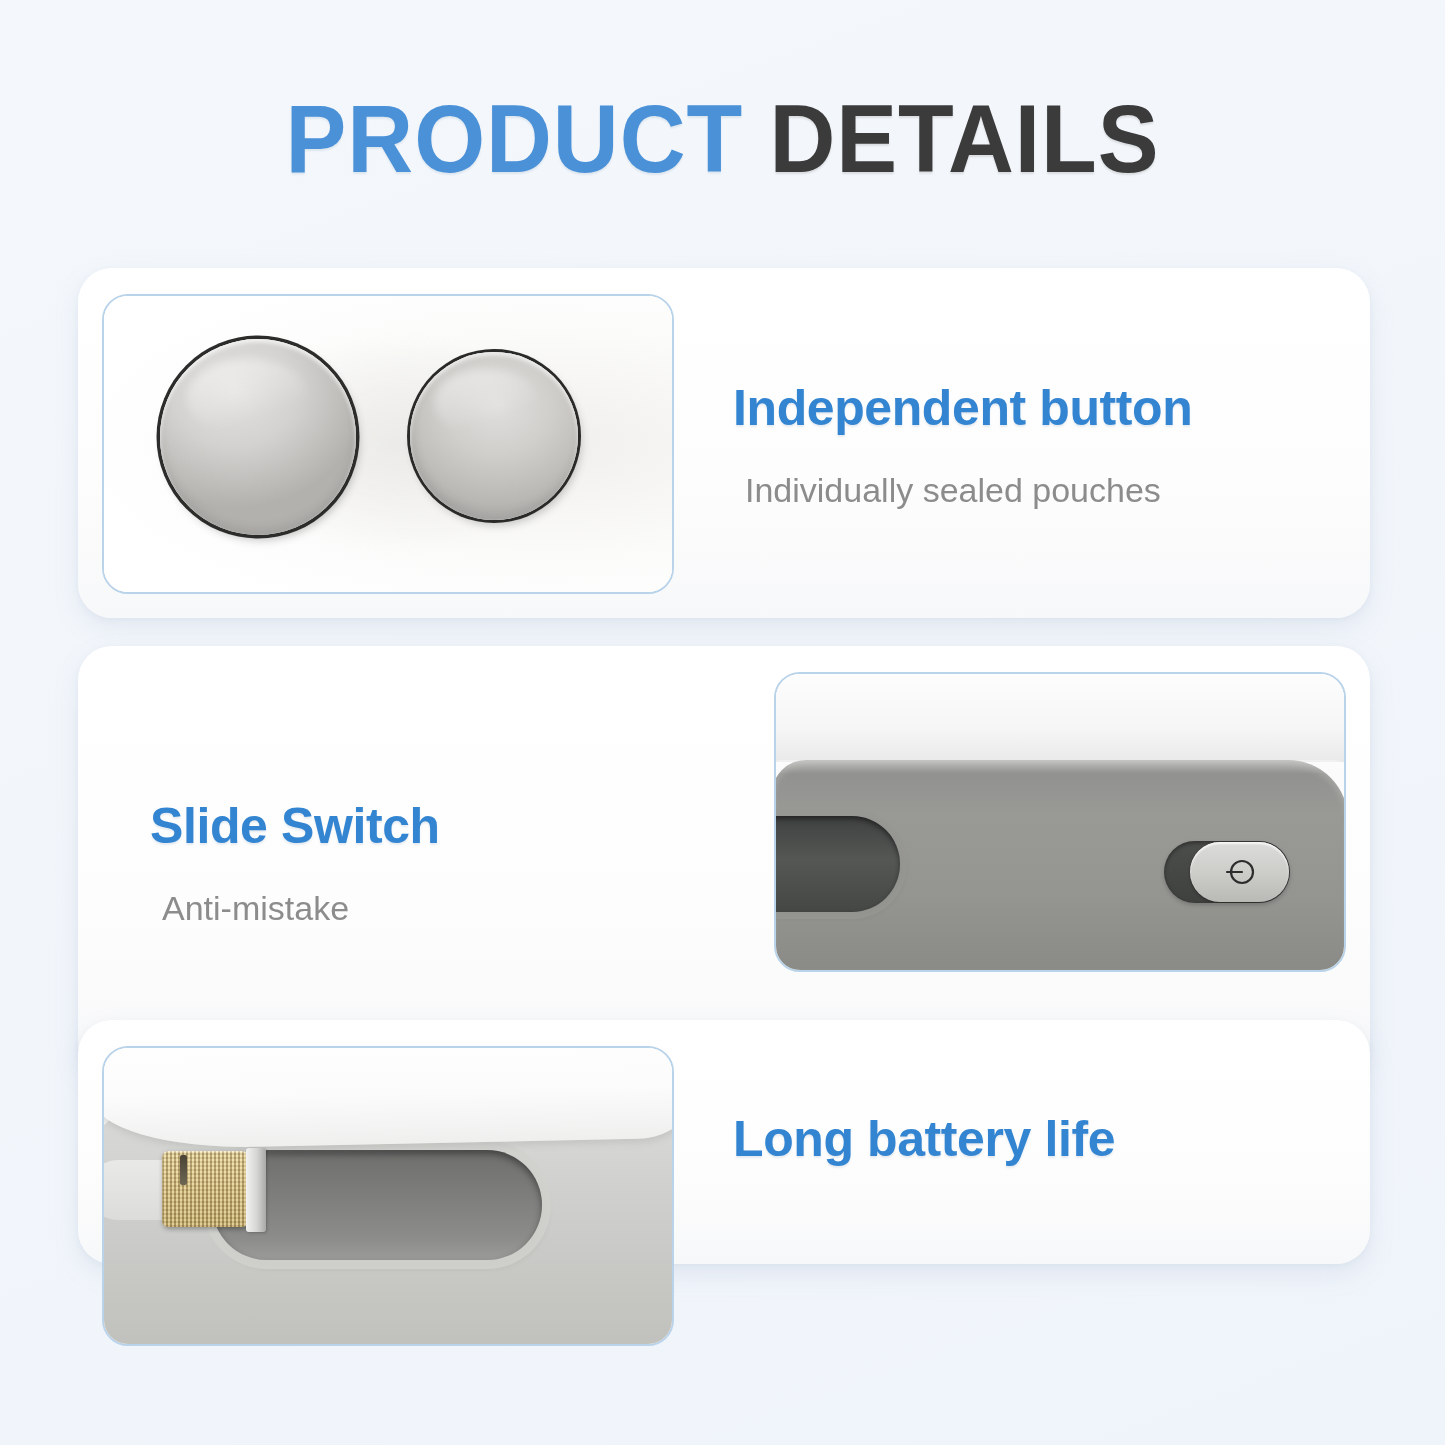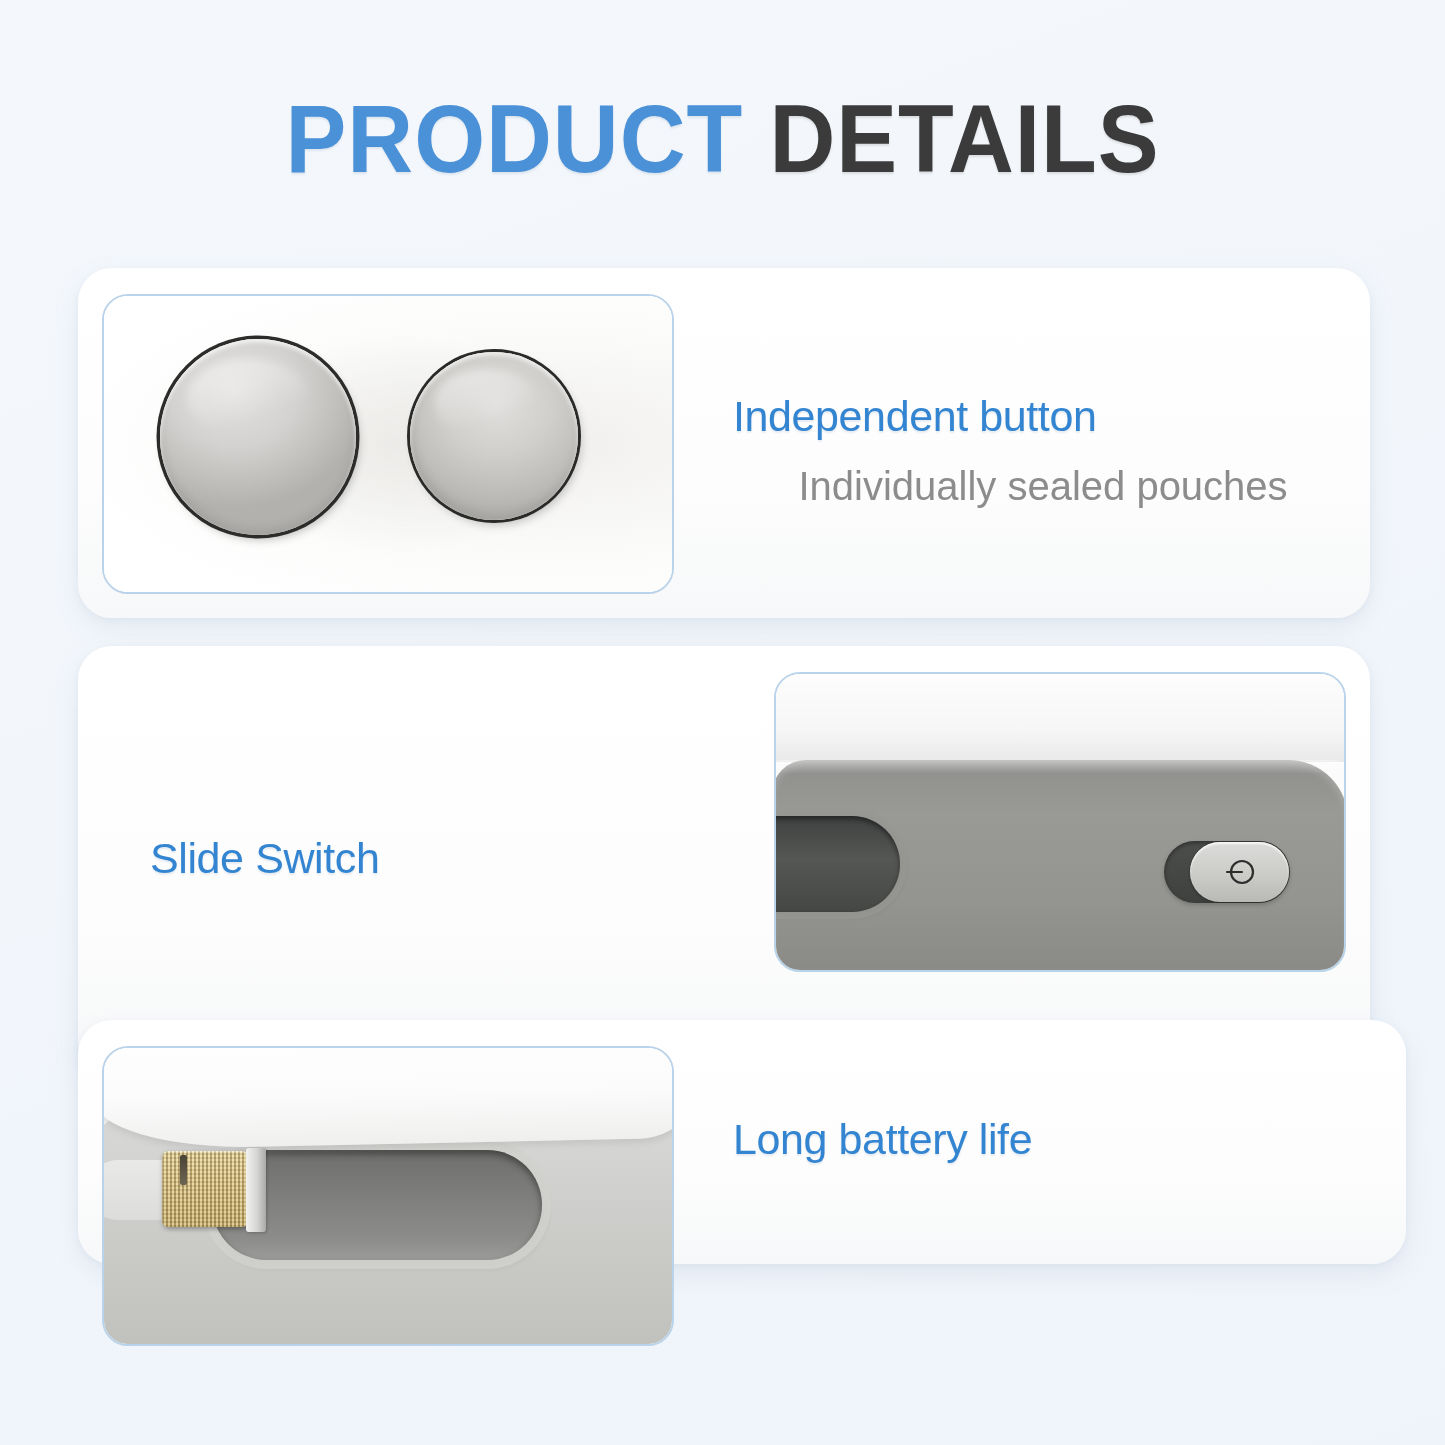--- a/index.html
+++ b/index.html
@@ -49,21 +49,21 @@
     position: absolute;
     left: 78px;
     width: 1292px;
     background: linear-gradient(180deg, #ffffff 0%, #fdfdfd 60%, #f7f8f9 100%);
     border-radius: 34px;
     box-shadow: 0 10px 26px rgba(120,145,175,0.13),
                 0 2px 6px rgba(120,145,175,0.08);
   }
   #card-1 { top: 268px;  height: 350px; }
   #card-2 { top: 646px;  height: 430px; }
-  #card-3 { top: 1020px; height: 244px; padding-left: 36px; }
+  #card-3 { top: 1020px; height: 244px; }
 
   
   .photo {
     position: absolute;
     top: 26px;
     height: 296px;
     width: 568px;
     border: 2px solid #b9d3ea;
     border-radius: 26px;
     overflow: hidden;
@@ -78,38 +78,37 @@
     top: 0;
     height: 100%;
     display: flex;
     flex-direction: column;
     justify-content: center;
   }
   .txt-right { left: 655px; width: 620px; }
   .txt-left  { left: 72px;  width: 600px; }
 
   .headline {
-    font-size: 43px;
-    font-weight: 400;
+    font-size: 50px;
+    font-weight: 700;
     color: #3385d1;
     letter-spacing: -0.4px;
     line-height: 1.12;
     margin: 16px 0 22px 0;
     text-shadow: 0 2px 2px rgba(120,150,185,0.18);
     white-space: nowrap;
   }
   .subline {
-    font-size: 40px;
+    font-size: 34px;
     font-weight: 400;
     color: #8c8c8c;
     letter-spacing: 0px;
     line-height: 1.2;
-    margin: 0;
+    margin: 12px;
     white-space: nowrap;
-    text-align: center;
   }
 
   
   .scene-buttons {
     position: absolute;
     inset: 0;
     background:
       radial-gradient(120% 90% at 78% 50%, #f0efed 0%, #fbfbfa 42%, #ffffff 72%),
       linear-gradient(180deg, #fdfdfc 0%, #f6f5f3 100%);
   }
@@ -348,20 +347,21 @@
     <div class="txt txt-right">
       <p class="headline">Independent button</p>
       <p class="subline">Individually sealed pouches</p>
     </div>
   </div>
 
   <div class="card" id="card-2">
 
     <div class="txt txt-left">
       <p class="headline">Slide Switch</p>
+      <p class="subline">Anti-mistake</p>
     </div>
 
     <div class="photo photo-right">
       <div class="scene-switch">
         <div class="sw-top"></div>
         <div class="sw-body"></div>
         <div class="sw-slot"></div>
         <div class="sw-toggle">
           <div class="sw-knob">
             <svg class="power-glyph" viewBox="0 0 34 34">

